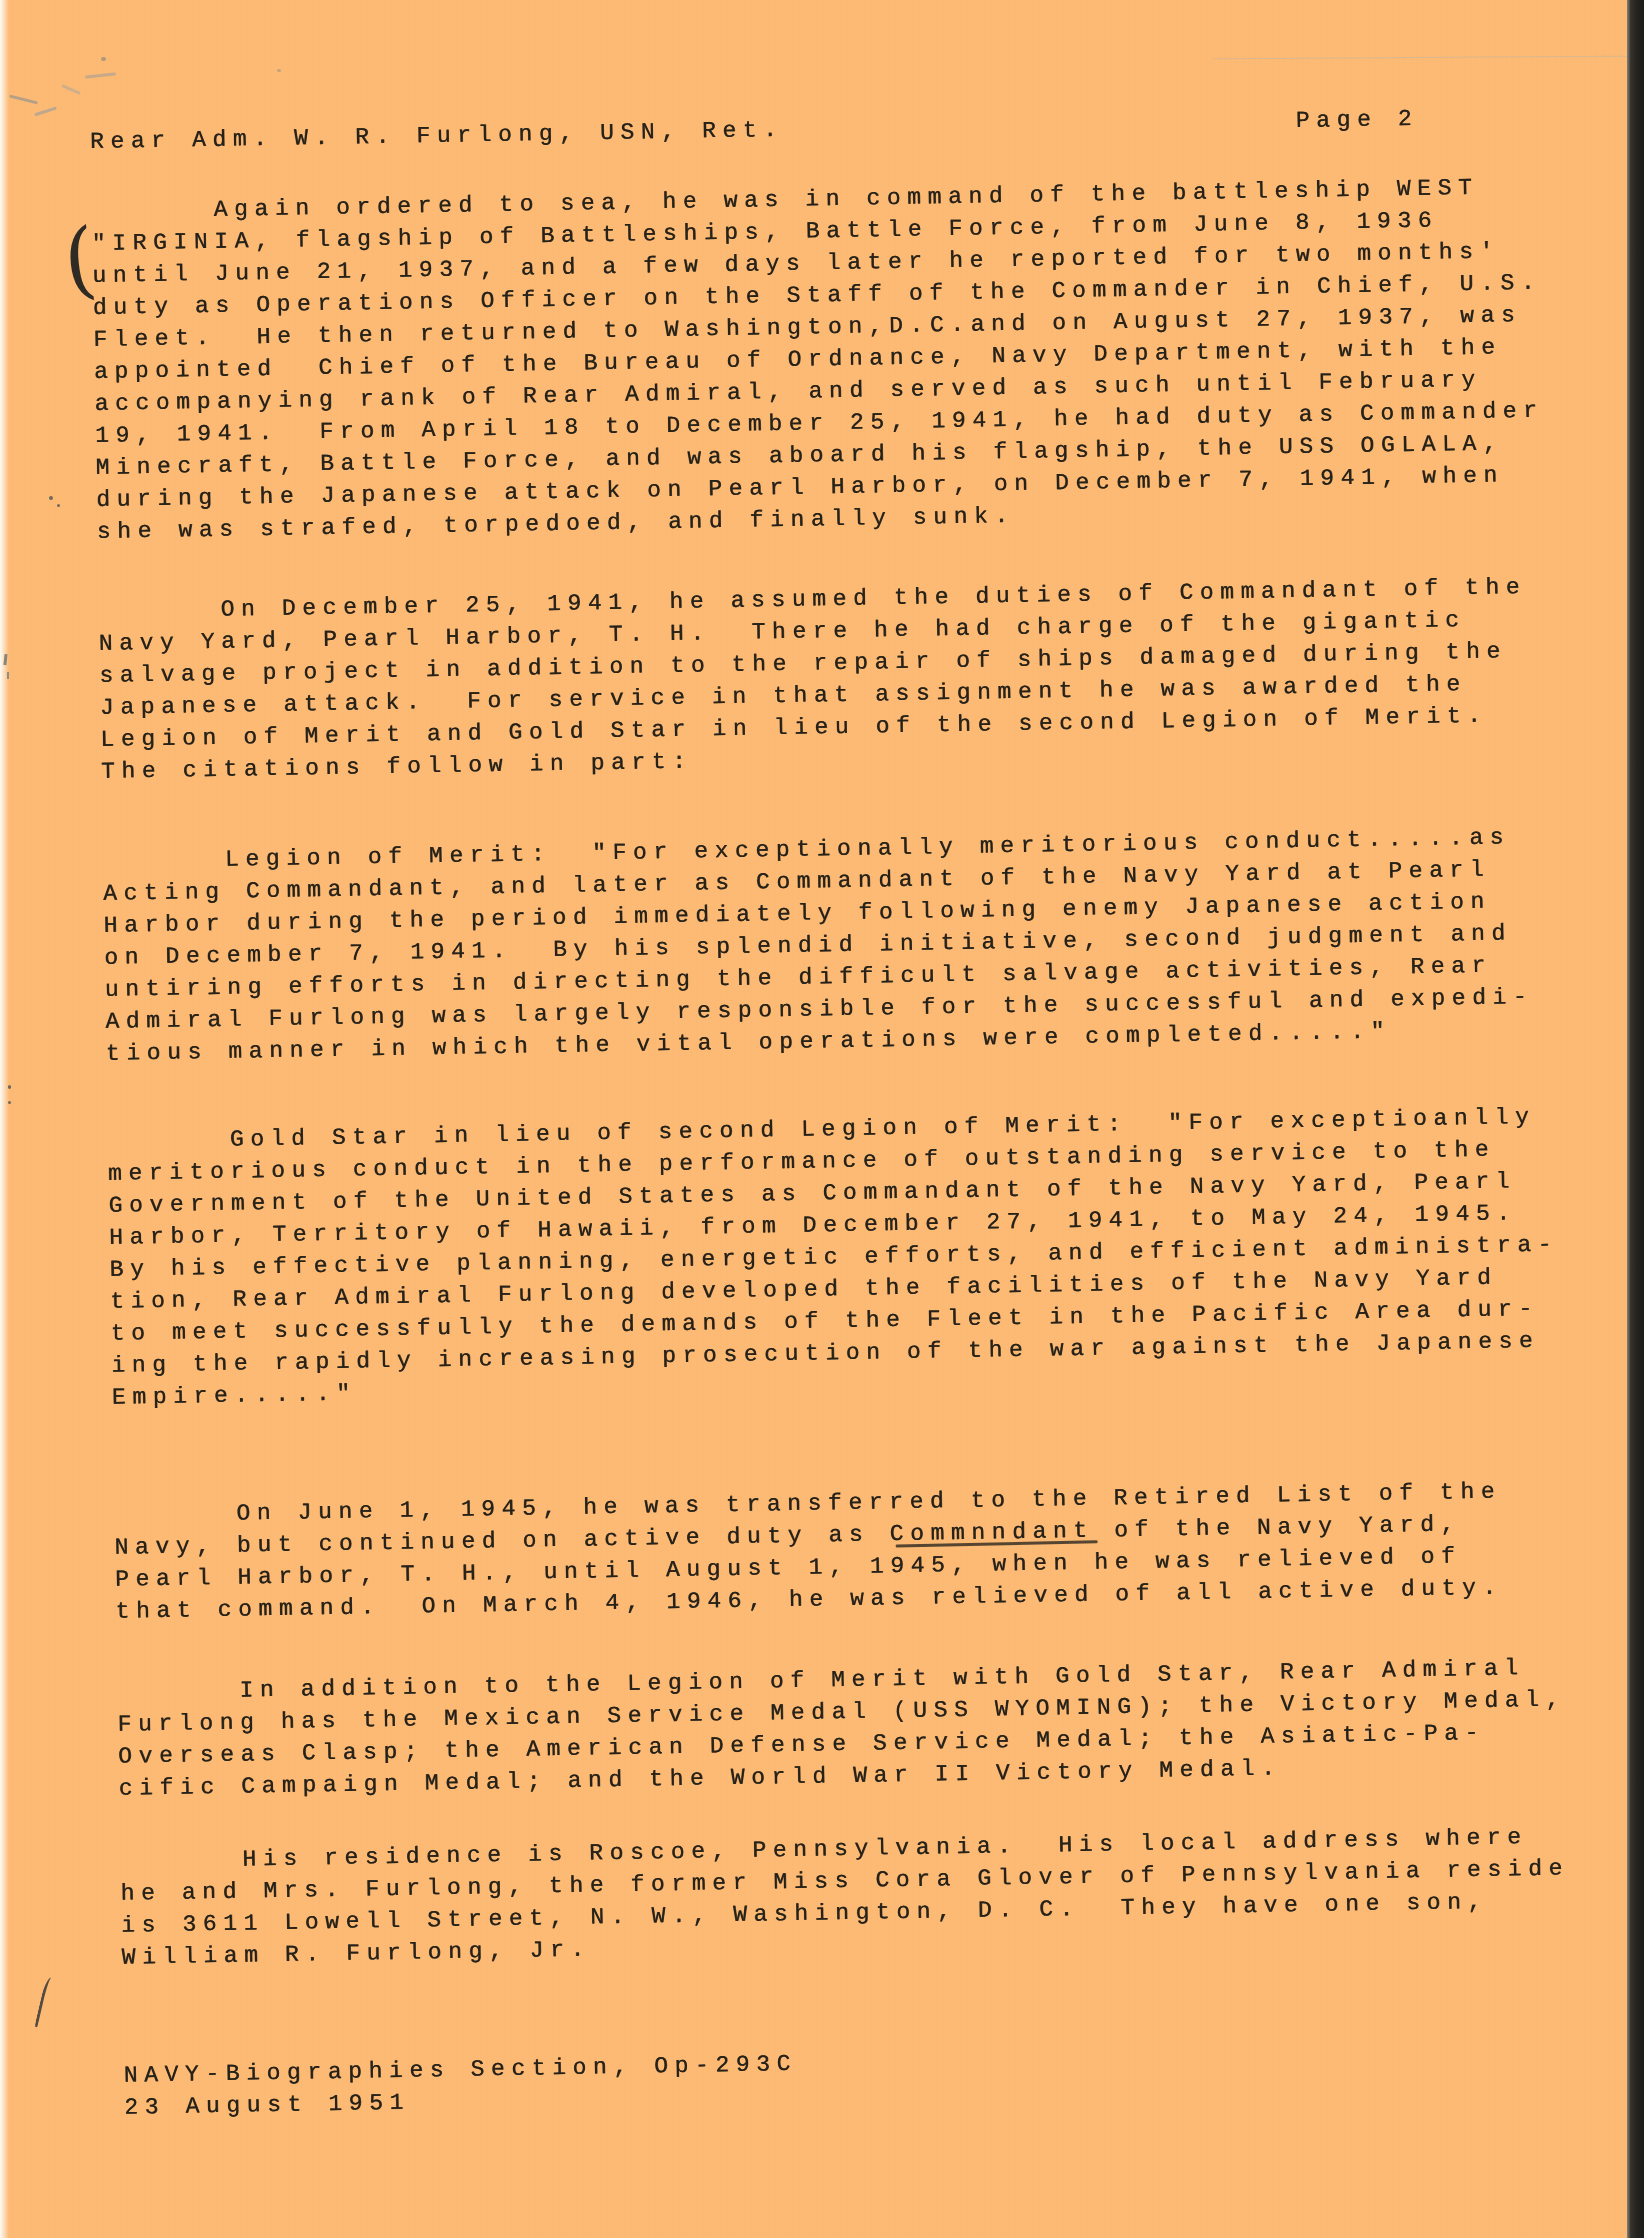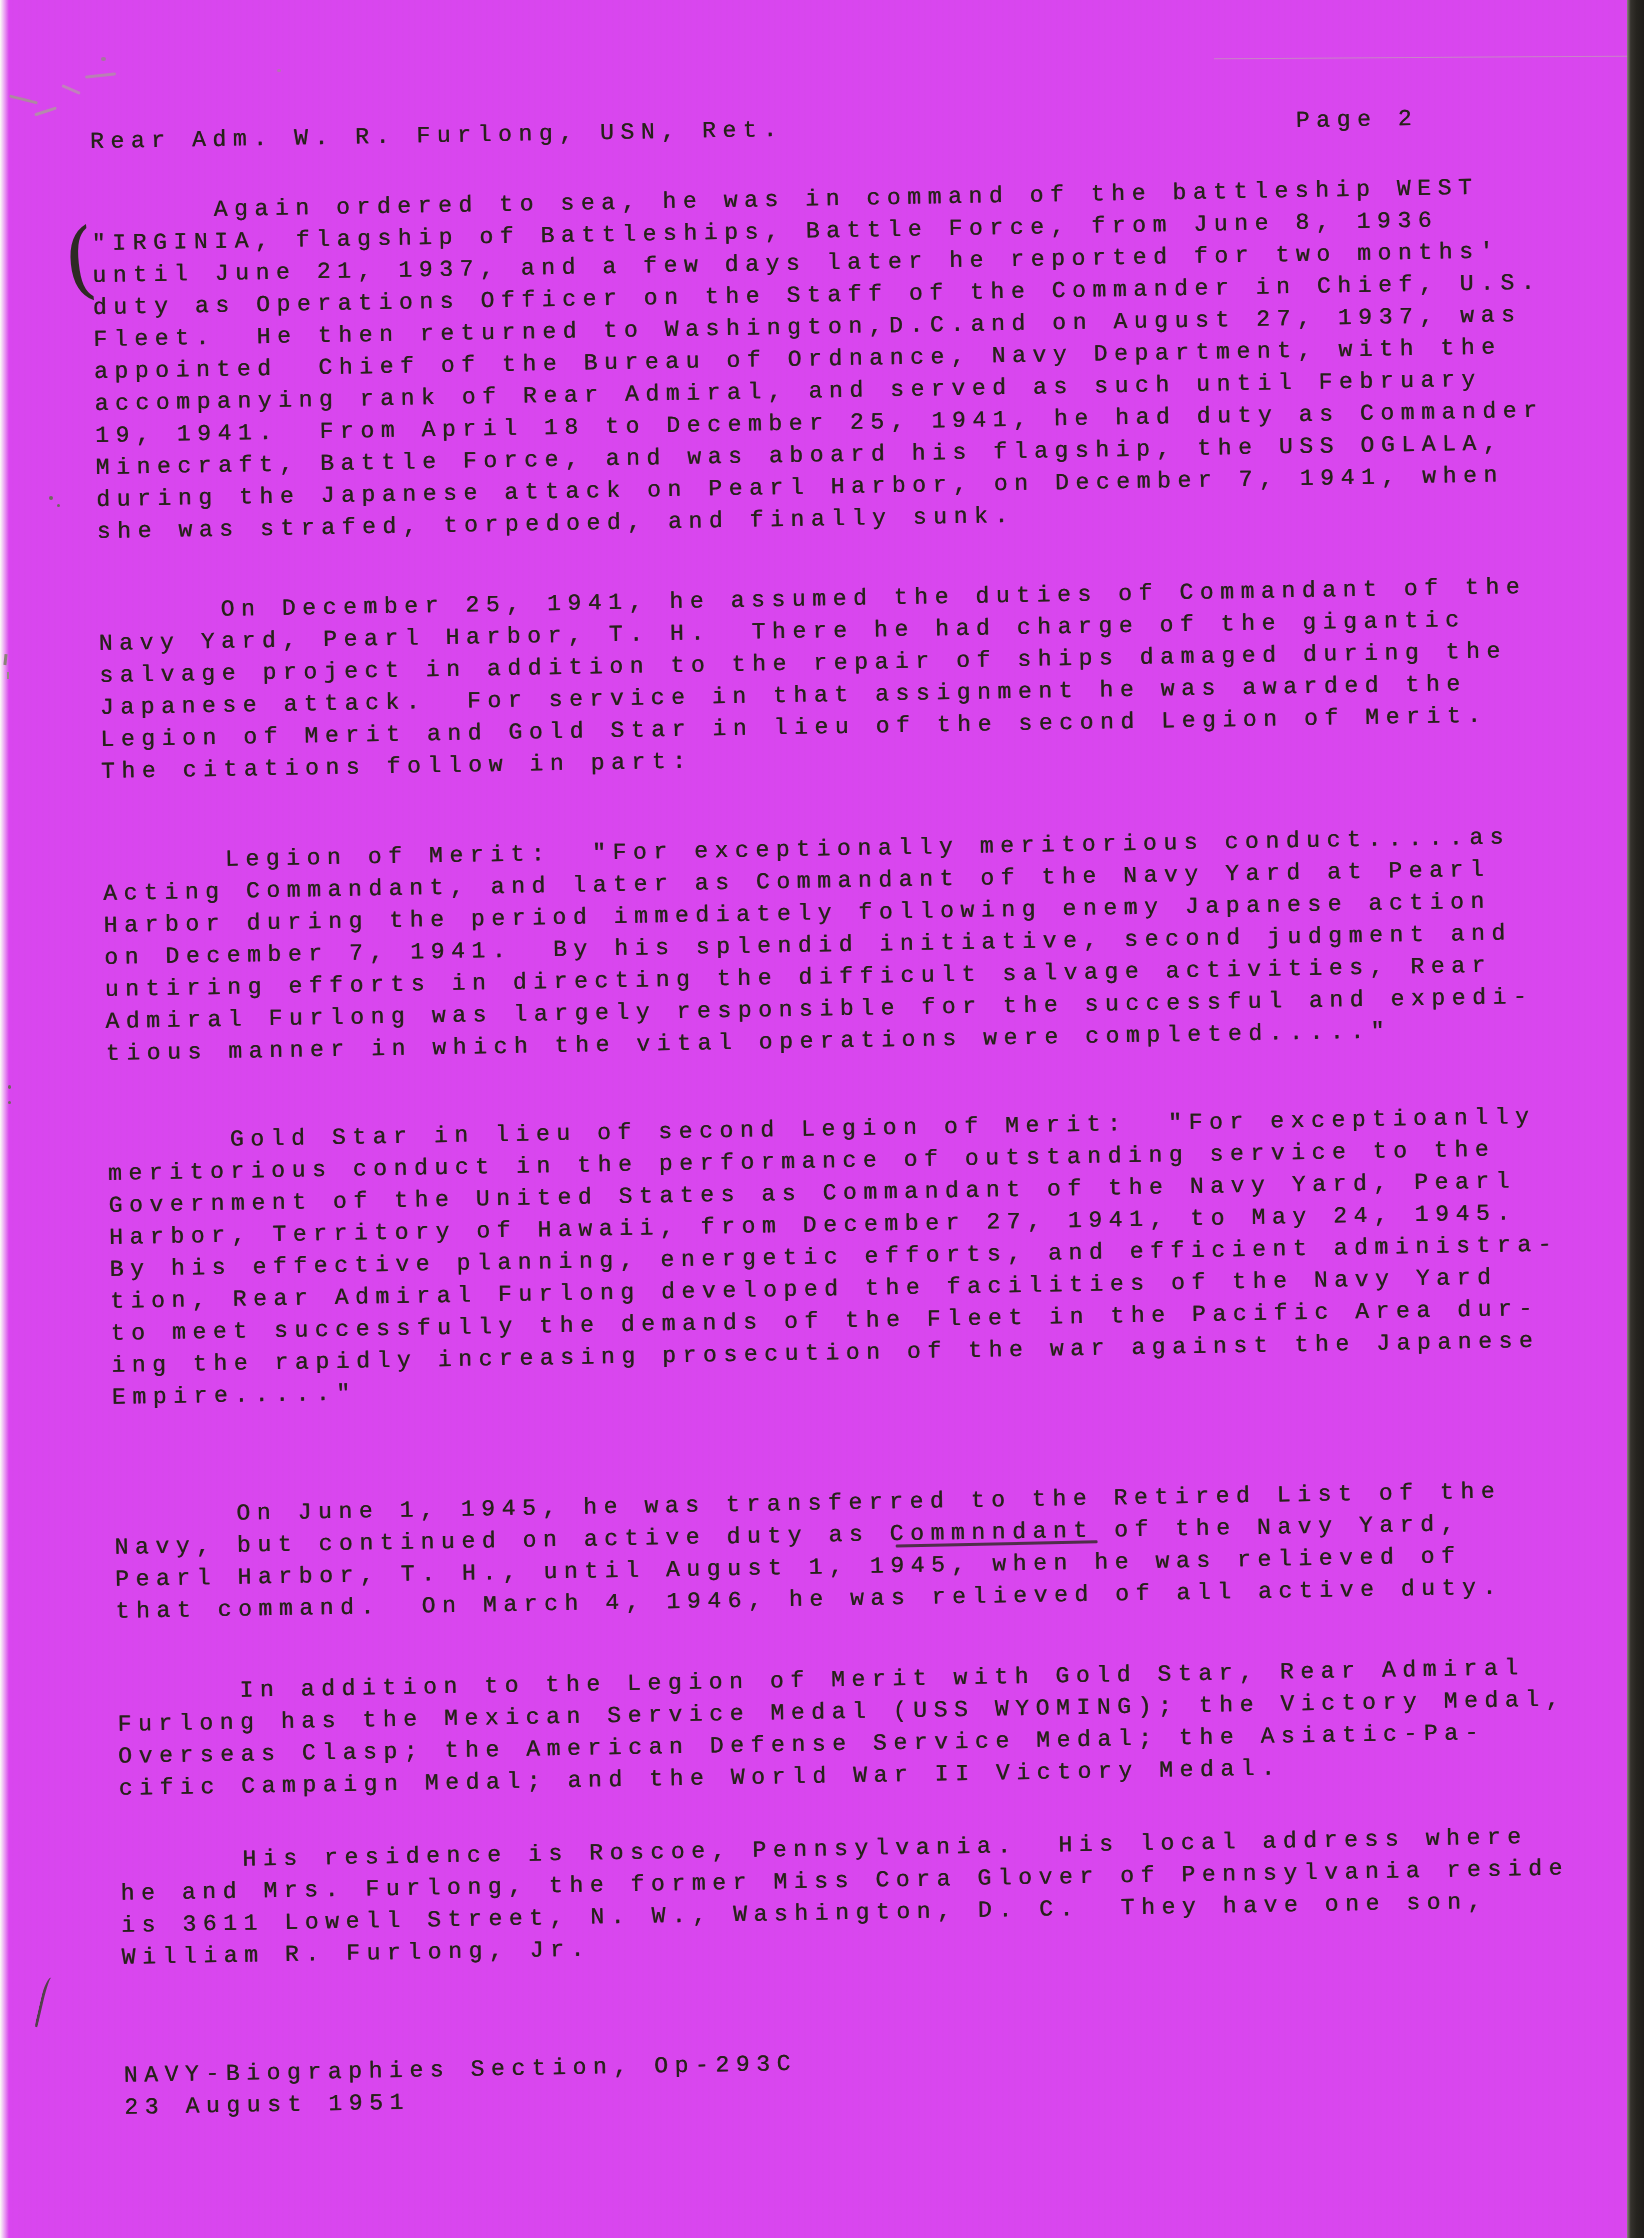--- a/index.html
+++ b/index.html
@@ -4,21 +4,21 @@
 <style>
   html, body {
     margin: 0; padding: 0;
     width: 1645px; height: 2239px;
     background: #e9e6da;
     overflow: hidden;
   }
   .paper {
     position: absolute; inset: 0;
     background: linear-gradient(105deg, #faf8f0 0%, #f5f2e6 3%, #f3f0e4 45%, #f1eee1 85%, #edead d 100%);
-    background-color: #d946ef;
+    background-color: #fdba74;
   }
   .paper::before {
     content: ""; position: absolute; inset: 0;
     background:
       repeating-linear-gradient(90deg, rgba(120,110,80,0.012) 0 2px, rgba(255,255,255,0) 2px 6px),
       radial-gradient(ellipse 160% 120% at 45% 40%, rgba(255,255,255,0) 60%, rgba(196,188,162,0.18) 100%);
   }
   .scan-edge-left {
     position: absolute; left: 0; top: 0; width: 9.3px; height: 100%;
     background: linear-gradient(to right, #fcfcf7, rgba(252,252,247,0));

